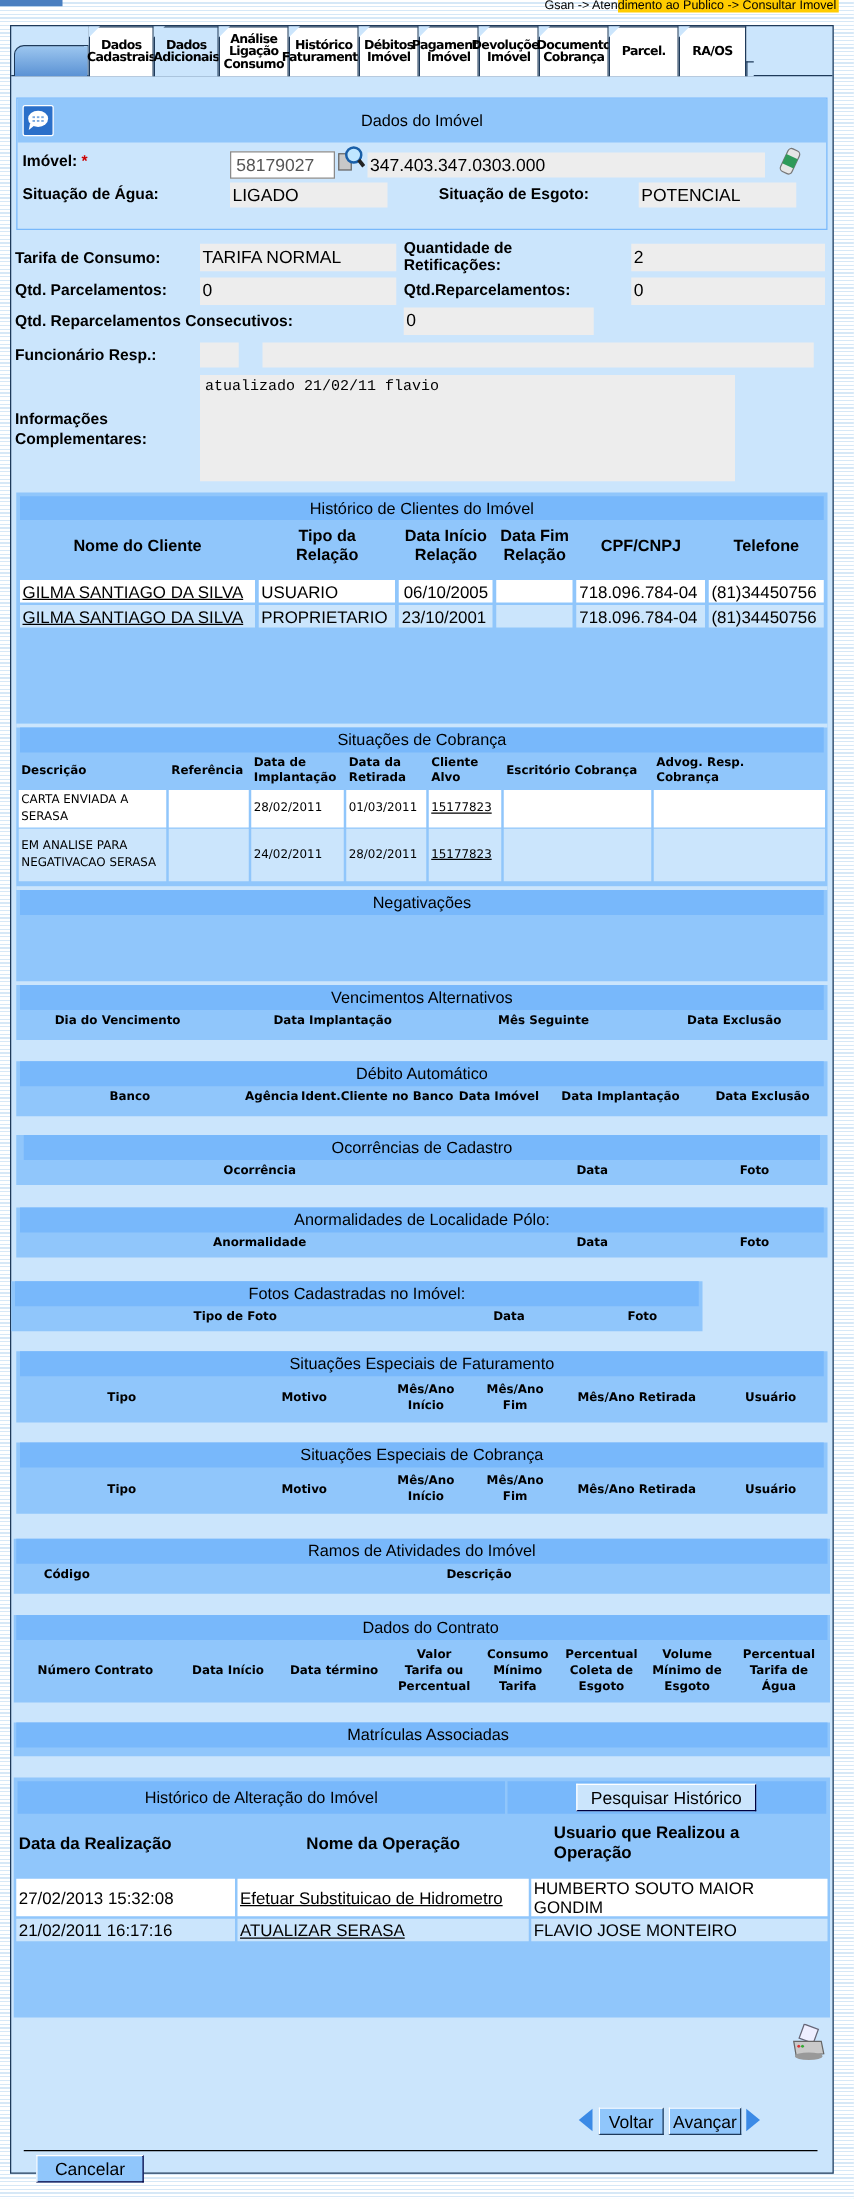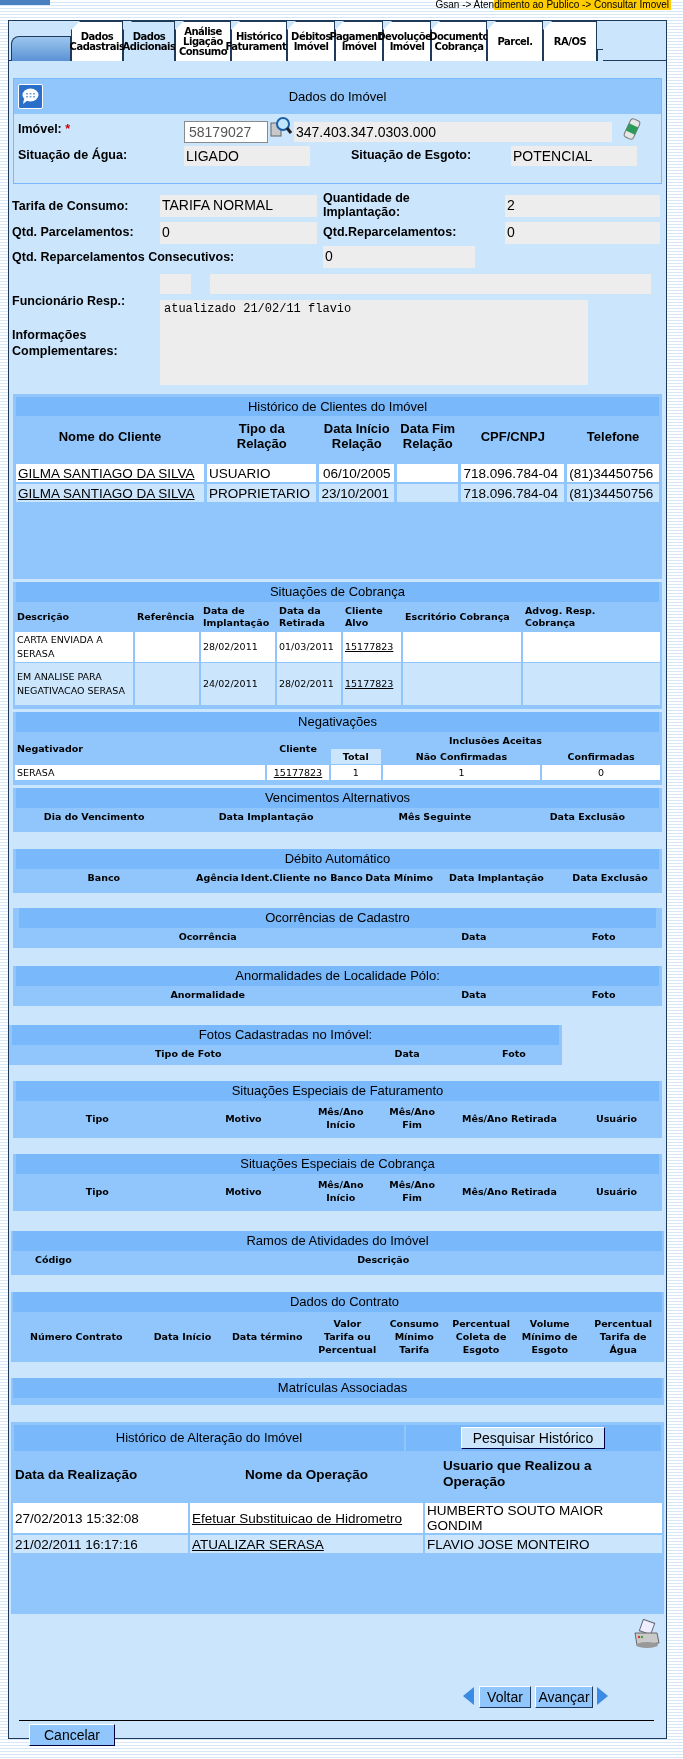--- a/index.html
+++ b/index.html
@@ -154,32 +154,32 @@
     </div>
     <div class="lbl" style="left:4px;top:69px;">Situação de Água:</div>
     <div class="fld" style="left:170px;top:67px;width:126px;height:20px;">LIGADO</div>
     <div class="lbl" style="left:337px;top:69px;">Situação de Esgoto:</div>
     <div class="fld" style="left:497px;top:67px;width:126px;height:20px;">POTENCIAL</div>
   </div>
 
   <div class="lbl" style="left:3px;top:178px;">Tarifa de Consumo:</div>
   <div class="fld" style="left:151px;top:174px;width:157px;height:22px;">TARIFA NORMAL</div>
   <div class="lbl" style="left:314px;top:170px;white-space:pre-line;line-height:14px;">Quantidade de
-Implantação:</div>
+Retificações:</div>
   <div class="fld" style="left:496px;top:174px;width:155px;height:22px;">2</div>
 
   <div class="lbl" style="left:3px;top:204px;">Qtd. Parcelamentos:</div>
   <div class="fld" style="left:151px;top:201px;width:157px;height:22px;">0</div>
   <div class="lbl" style="left:314px;top:204px;">Qtd.Reparcelamentos:</div>
   <div class="fld" style="left:496px;top:201px;width:155px;height:22px;">0</div>
 
   <div class="lbl" style="left:3px;top:229px;">Qtd. Reparcelamentos Consecutivos:</div>
   <div class="fld" style="left:314px;top:225px;width:152px;height:22px;">0</div>
 
-  <div class="lbl" style="left:3px;top:256px;margin-top:17px;">Funcionário Resp.:</div>
+  <div class="lbl" style="left:3px;top:256px;">Funcionário Resp.:</div>
   <div class="fld" style="left:151px;top:253px;width:31px;height:20px;"></div>
   <div class="fld" style="left:201px;top:253px;width:441px;height:20px;"></div>
 
   <div class="lbl" style="left:3px;top:306px;white-space:pre-line;line-height:16px;">Informações
 Complementares:</div>
   <div class="fld" style="left:151px;top:279px;width:428px;height:85px;font-family:'Liberation Mono',monospace;font-size:12px;line-height:14px;padding:2px 4px;">atualizado 21/02/11 flavio</div>
 
   <div class="block" style="left:4px;top:373px;width:649px;height:185px;">
     <div class="bhead" style="margin:3px 3px 0;height:19px;line-height:19px;">Histórico de Clientes do Imóvel</div>
     <table style="width:100%;font-size:13.5px;border-spacing:3px 2px;">
@@ -252,60 +252,39 @@
         <td class="link">15177823</td>
         <td></td>
         <td></td>
       </tr>
     </tbody>
       </table>
   </div>
 
   <div class="block" style="left:4px;top:688px;width:649px;height:76px;border-top:3px solid #cbe5fc;">
     <div class="bhead" style="margin:0 3px;">Negativações</div>
-    <table style="width:100%;font-family:'DejaVu Sans',sans-serif;font-size:9.5px;border-spacing:2px 1px;">
-      <tbody>
-          <tr style="height:15px;font-weight:bold;">
-        <td rowspan="2" style="width:250px;">Negativador</td>
-        <td rowspan="2" style="width:62px;text-align:center;">Cliente</td>
-        <td colspan="3" style="text-align:center;">Inclusões Aceitas</td>
-      </tr>
-      <tr style="height:15px;font-weight:bold;text-align:center;">
-        <td style="background:#cbe5fc;">Total</td>
-        <td>Não Confirmadas</td>
-        <td>Confirmadas</td>
-      </tr>
-      <tr style="background:#fff;height:15px;">
-        <td>SERASA</td>
-        <td class="link" style="text-align:center;">15177823</td>
-        <td style="text-align:center;">1</td>
-        <td style="text-align:center;">1</td>
-        <td style="text-align:center;">0</td>
-      </tr>
-    </tbody>
-      </table>
   </div>
 
   <div class="block" style="left:4px;top:767px;width:649px;height:44px;">
     <div class="bhead" style="margin:0 3px;">Vencimentos Alternativos</div>
     <div class="colhead" style="display:grid;grid-template-columns:25% 28% 24% 23%;line-height:18px;">
       <div>Dia do Vencimento</div>
       <div>Data Implantação</div>
       <div>Mês Seguinte</div>
       <div>Data Exclusão</div>
     </div>
   </div>
 
   <div class="block" style="left:4px;top:828px;width:649px;height:44px;">
     <div class="bhead" style="margin:0 3px;">Débito Automático</div>
     <div class="colhead" style="display:grid;grid-template-columns:28% 7% 19% 11% 19% 16%;line-height:18px;">
       <div>Banco</div>
       <div>Agência</div>
       <div>Ident.Cliente no Banco</div>
-      <div>Data Mínimo</div>
+      <div>Data Imóvel</div>
       <div>Data Implantação</div>
       <div>Data Exclusão</div>
     </div>
   </div>
 
   <div class="block" style="left:4px;top:887px;width:649px;height:40px;">
     <div class="bhead" style="margin:0 6px;">Ocorrências de Cadastro</div>
     <div class="colhead" style="display:grid;grid-template-columns:60% 22% 18%;line-height:18px;">
       <div>Ocorrência</div>
       <div>Data</div>

